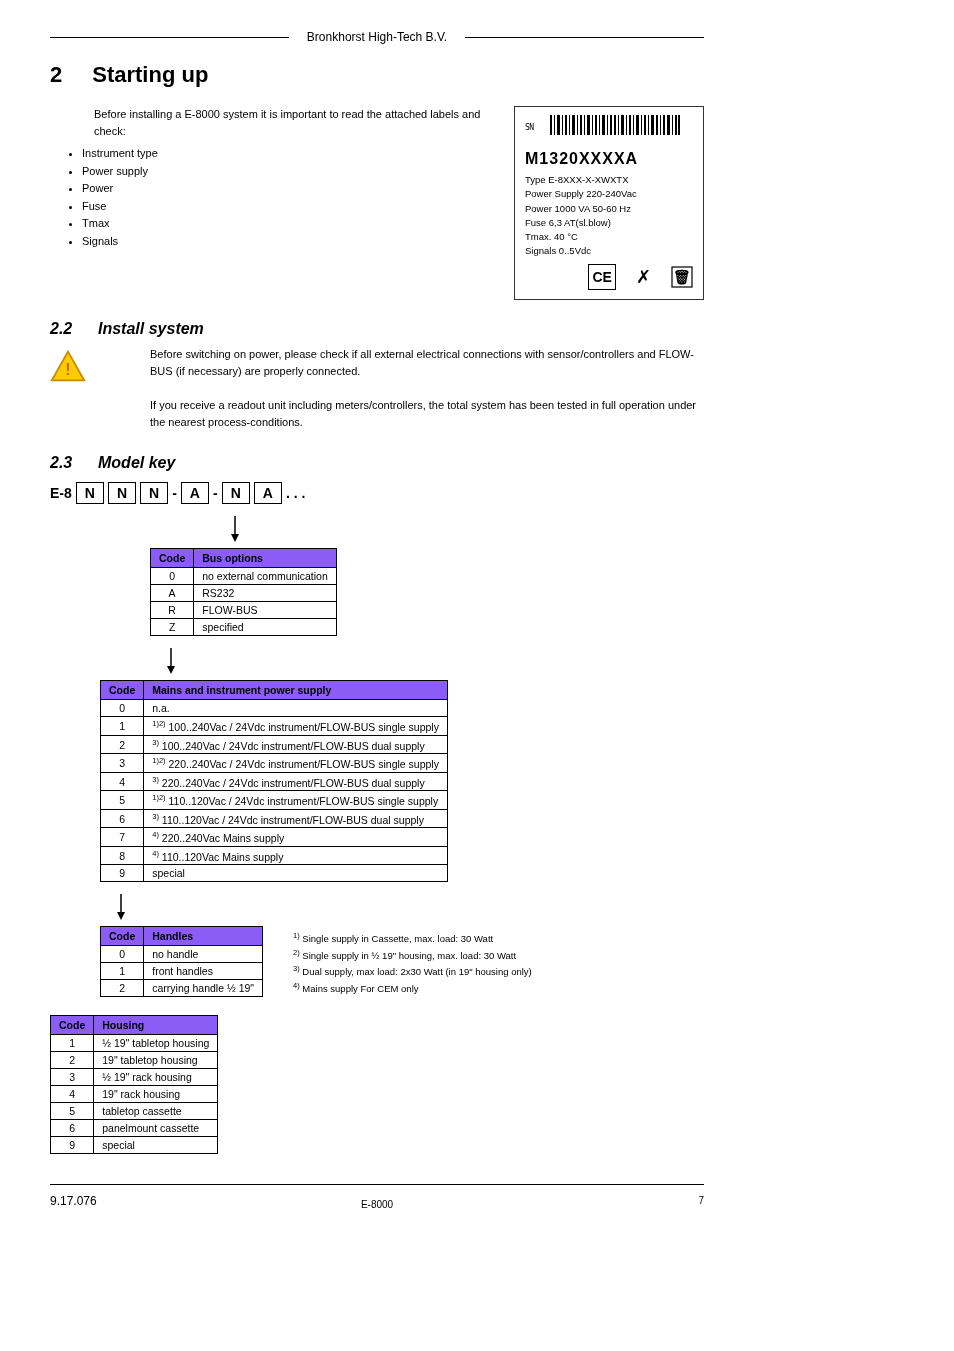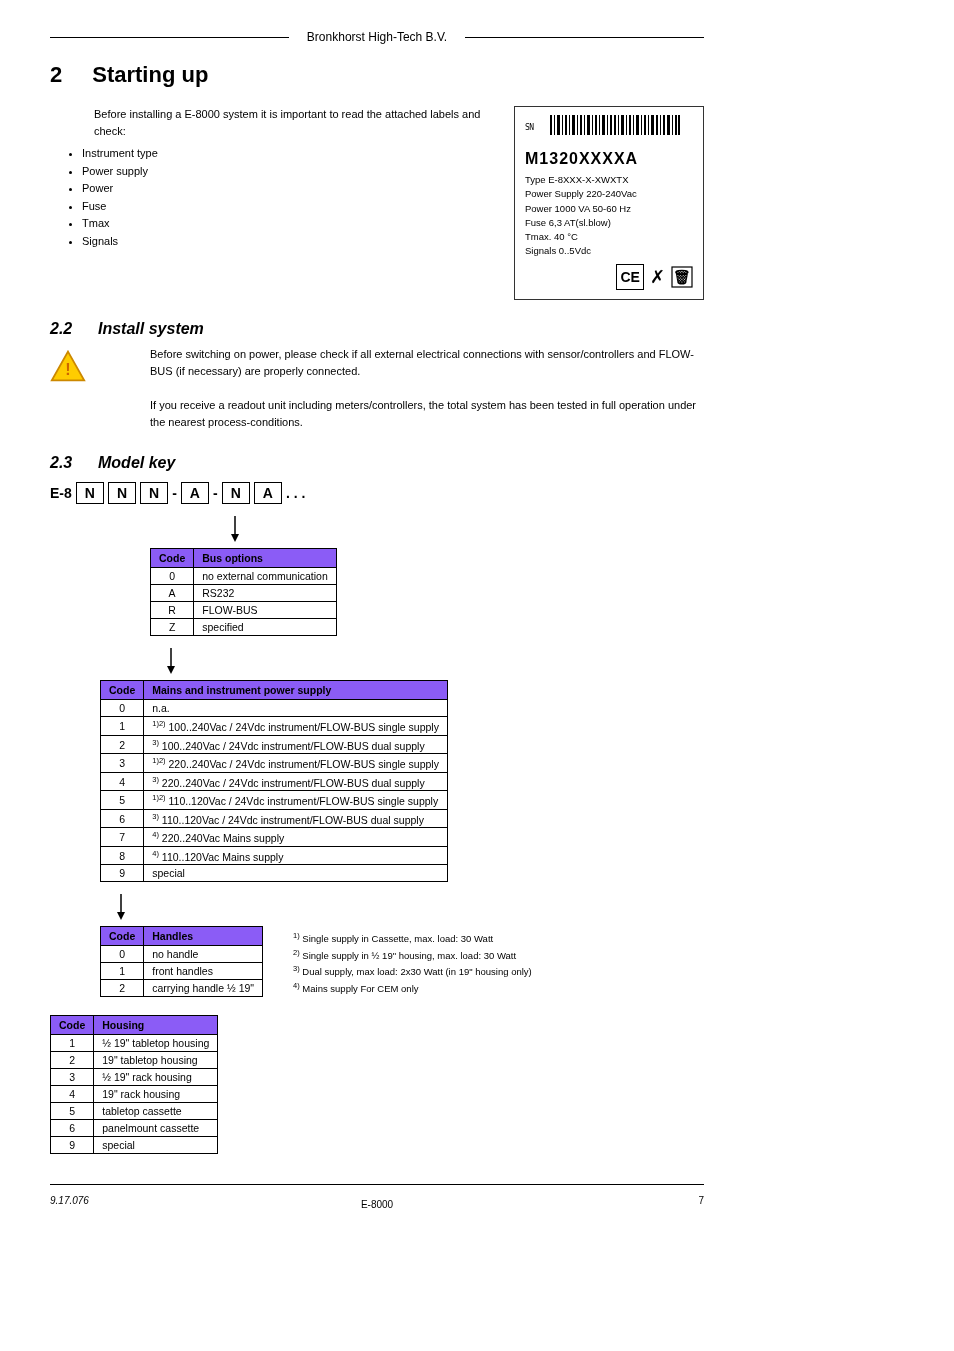--- a/index.html
+++ b/index.html
@@ -104,21 +104,21 @@
       margin-bottom: 2px;
     }
     .label-box .detail-line {
       font-size: 9.5px;
       line-height: 1.5;
     }
     .ce-row {
       display: flex;
       justify-content: flex-end;
       align-items: center;
-      gap: 6px;
+      gap: 20px;
       margin-top: 4px;
     }
     .ce-mark {
       font-size: 14px;
       font-weight: bold;
       border: 1.5px solid #000;
       padding: 1px 3px;
     }
     .install-section {
       display: flex;
@@ -164,23 +164,22 @@
       margin-top: 8px;
     }
     .bottom-rule {
       display: flex;
       align-items: center;
       margin-top: 30px;
       border-top: 1px solid #000;
       padding-top: 6px;
     }
     .footer-left {
-      font-size: 10px;
-      flex: 1;
-      font-style: italic;
+      font-size: 12px;
+      flex: 1;
     }
     .footer-center {
       font-size: 10px;
       flex: 1;
       text-align: center;
       margin-top: 8px;
     }
     .footer-right {
       font-size: 10px;
       flex: 1;

